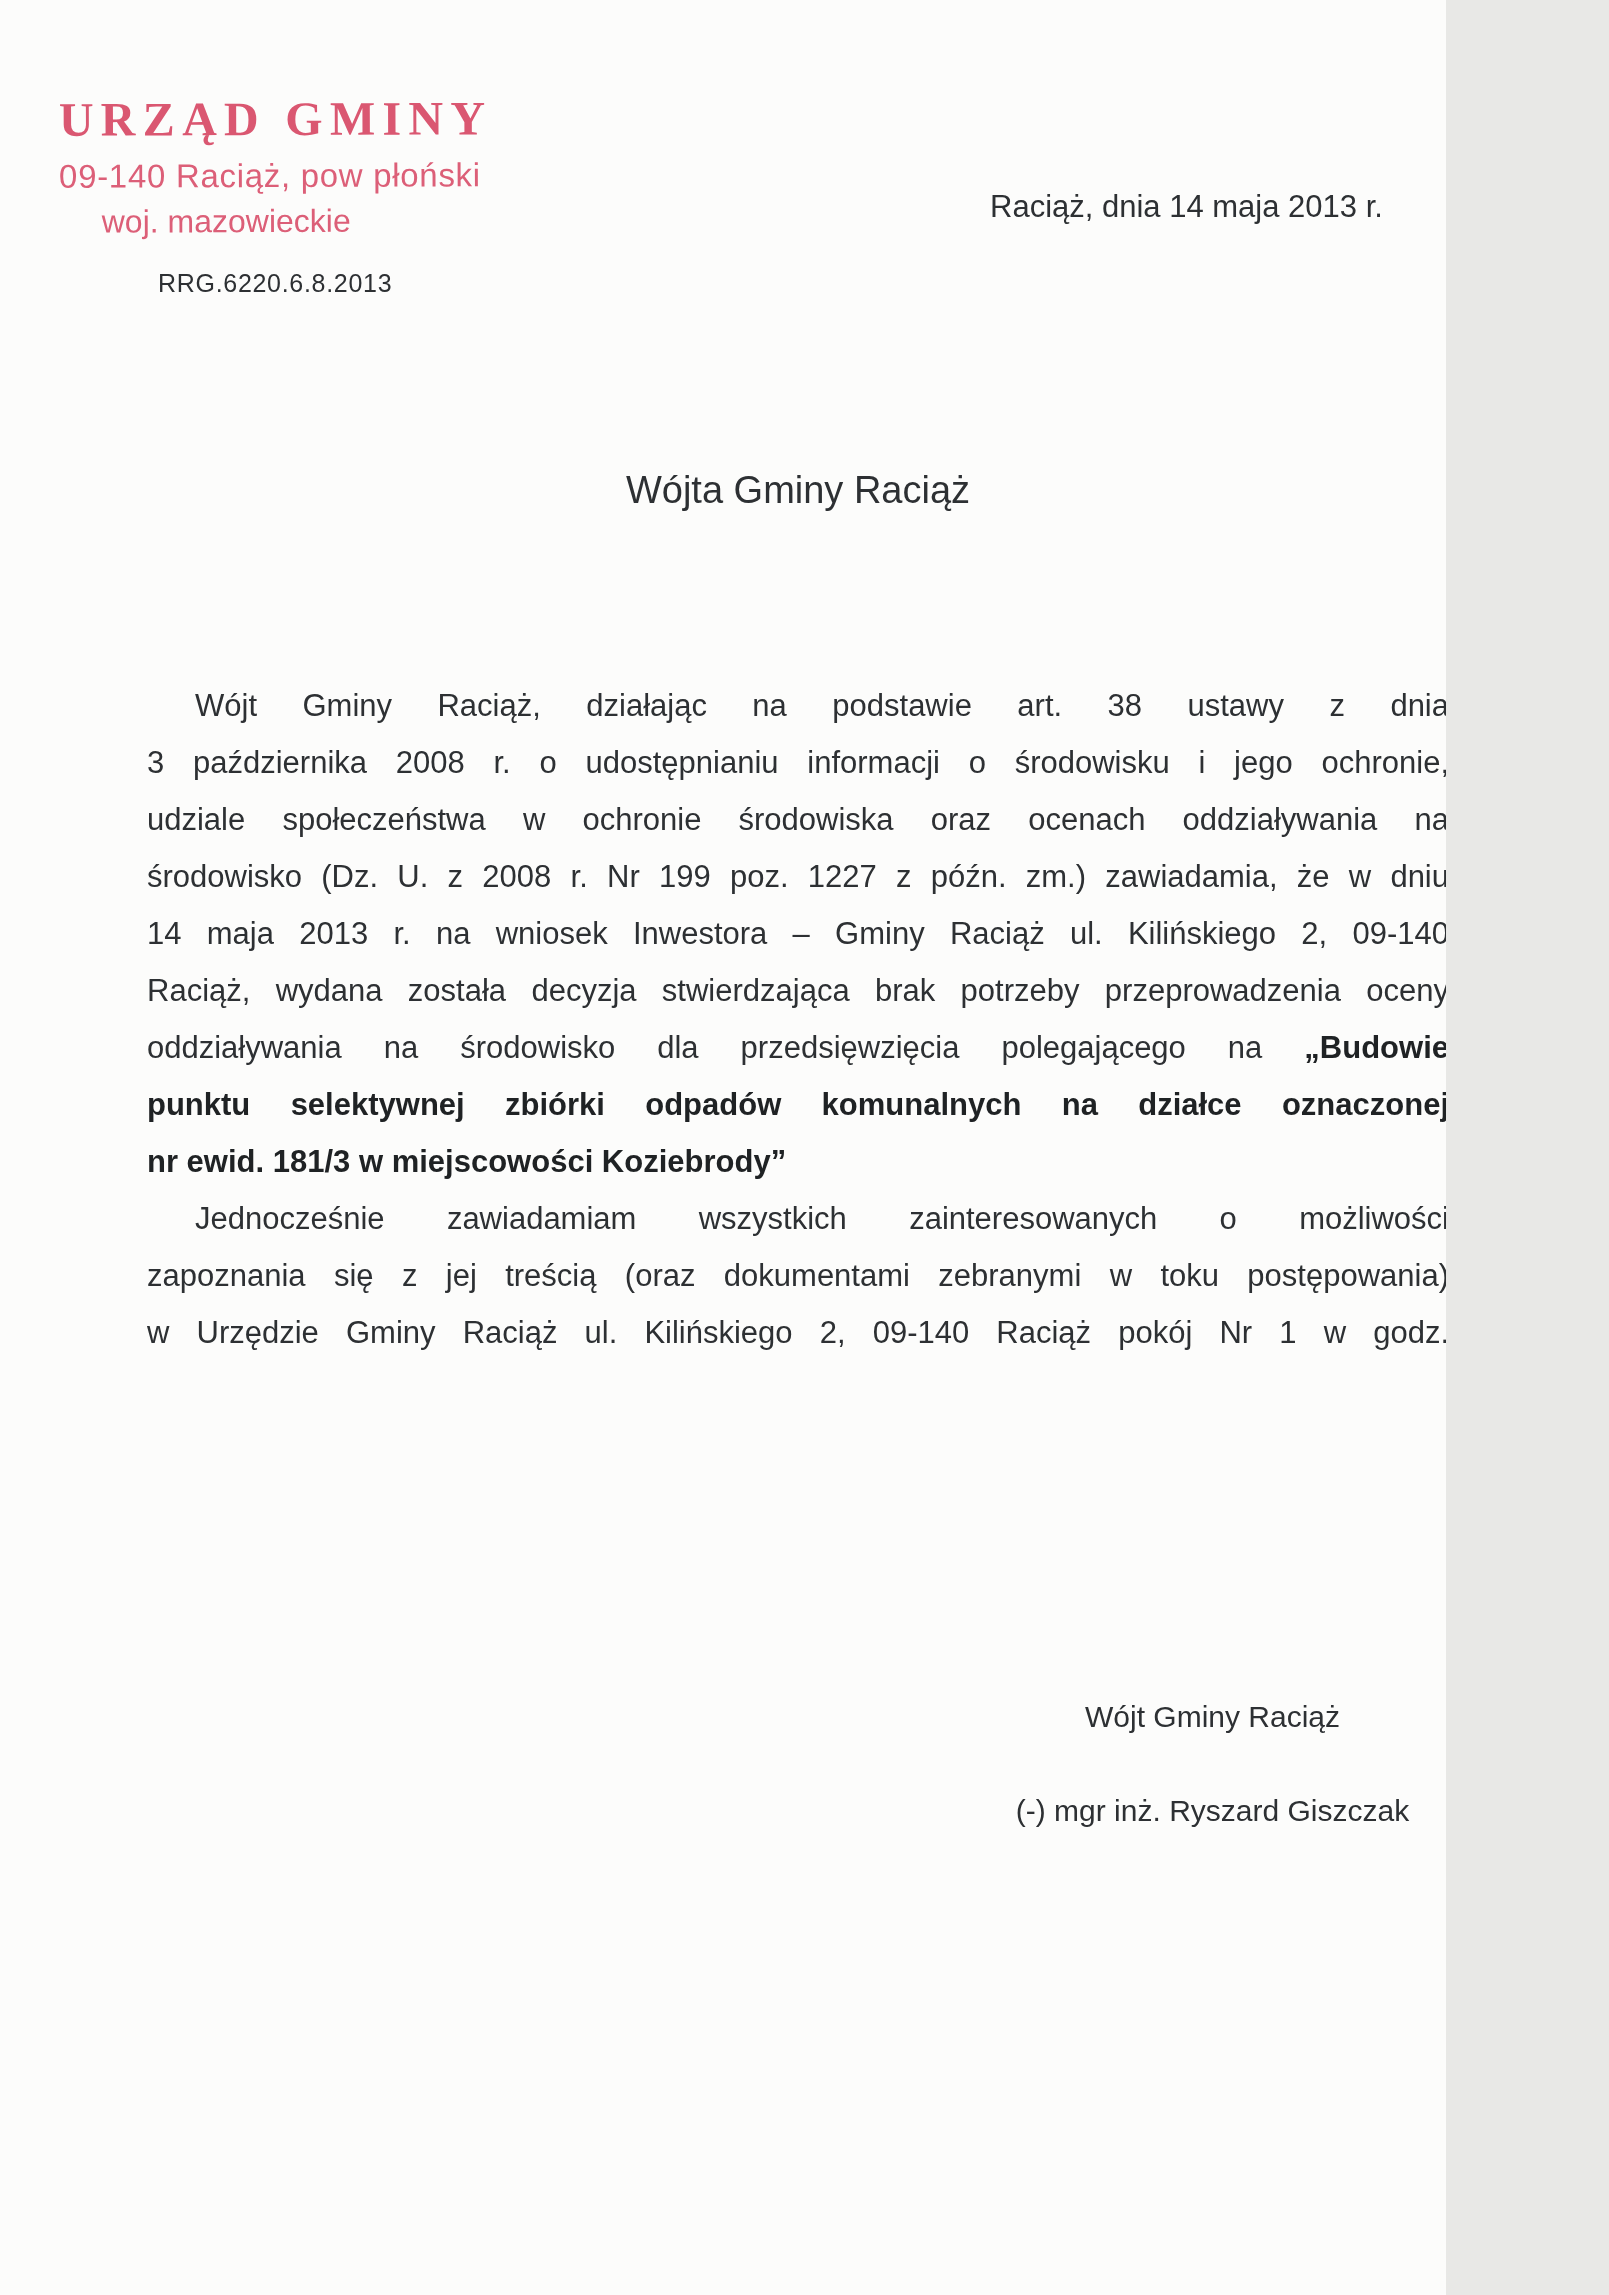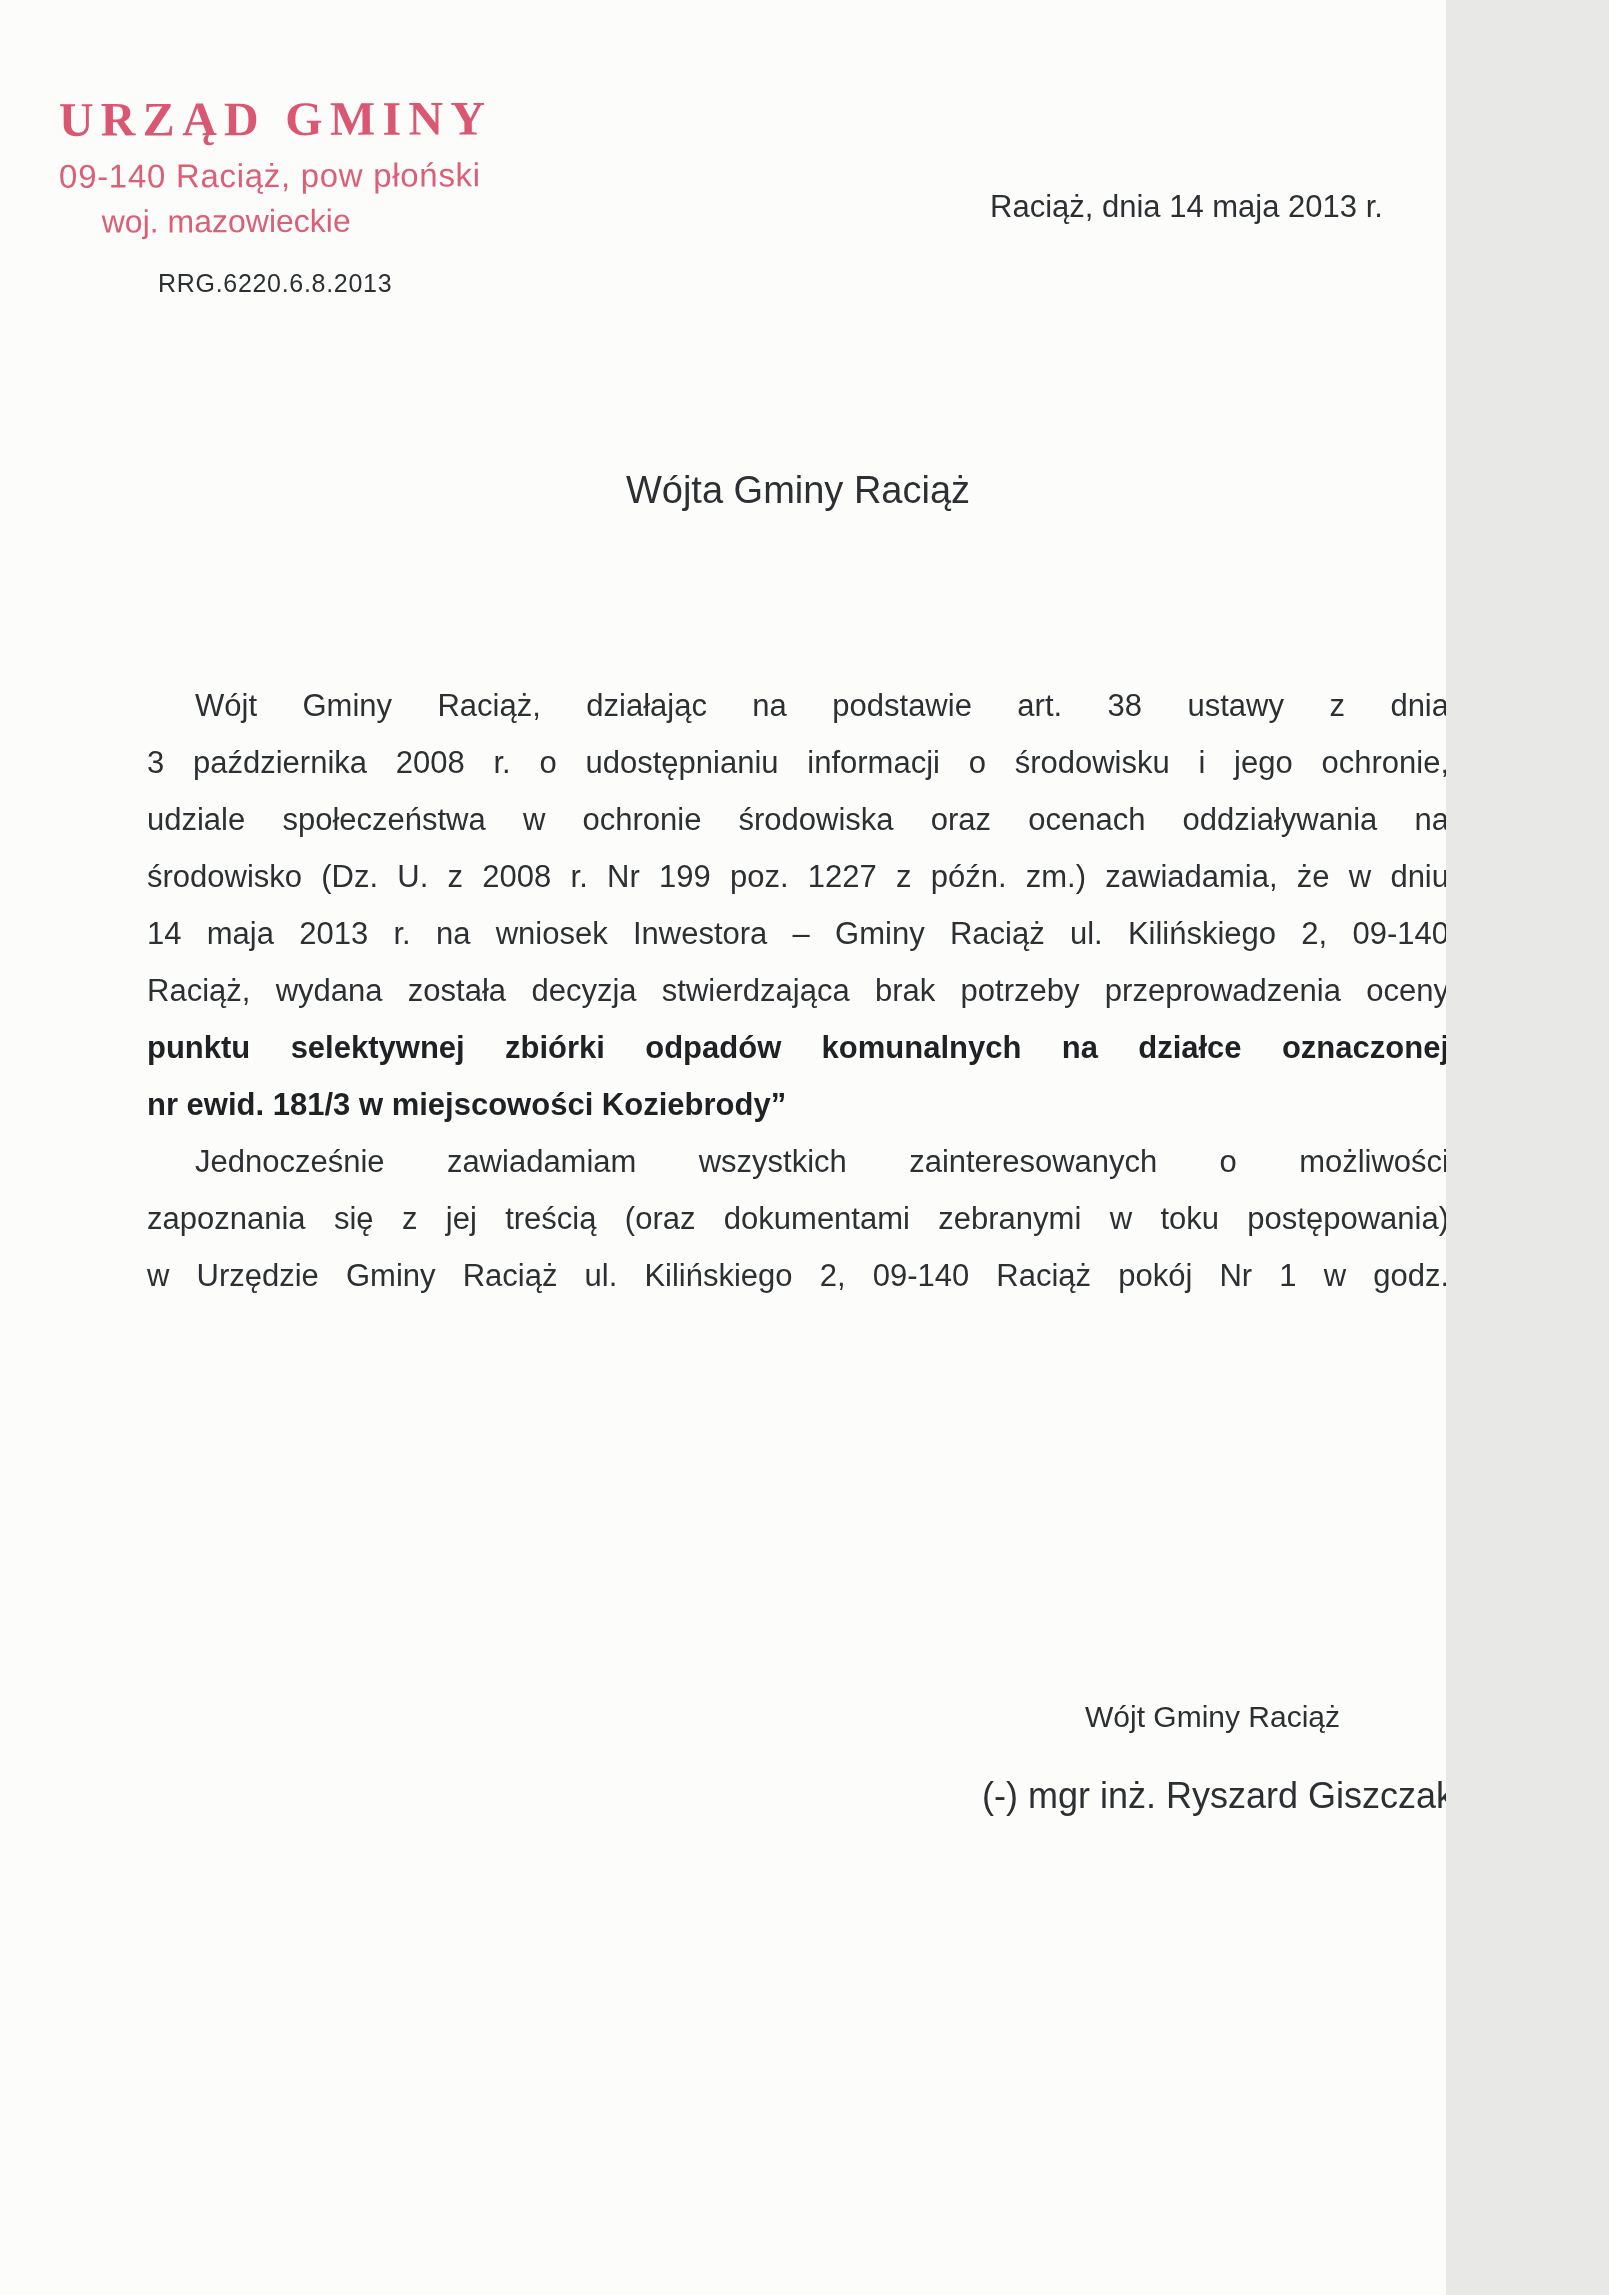--- a/index.html
+++ b/index.html
@@ -97,22 +97,22 @@
   }
   .signature{
     position:absolute;left:982px;top:1702px;width:461px;
     text-align:center;
     color:var(--ink);
   }
   .sig-line1{
     font-size:30px;line-height:1;
   }
   .sig-line2{
-    margin-top:46px;
-    font-size:36px;line-height:1;
+    margin-top:64px;
+    font-size:30px;line-height:1;
     white-space:nowrap;
   }
 </style>
 </head>
 <body>
 
 <div class="page">
 
   <div class="stamp">
     <div class="stamp-line1">URZĄD GMINY</div>
@@ -126,20 +126,21 @@
 
   <div class="subtitle">Wójta Gminy Raciąż</div>
 
   <div class="body-text">
       <div class="body-line justify indent"><span>Wójt Gminy Raciąż, działając na podstawie art. 38 ustawy z dnia</span></div>
       <div class="body-line justify"><span>3 października 2008 r. o udostępnianiu informacji o środowisku i jego ochronie,</span></div>
       <div class="body-line justify"><span>udziale społeczeństwa w ochronie środowiska oraz ocenach oddziaływania na</span></div>
       <div class="body-line justify"><span>środowisko (Dz. U. z 2008 r. Nr 199 poz. 1227 z późn. zm.) zawiadamia, że w dniu</span></div>
       <div class="body-line justify"><span>14 maja 2013 r. na wniosek Inwestora – Gminy Raciąż ul. Kilińskiego 2, 09-140</span></div>
       <div class="body-line justify"><span>Raciąż, wydana została decyzja stwierdzająca brak potrzeby przeprowadzenia oceny</span></div>
+      <div class="body-line justify"><span>oddziaływania na środowisko dla przedsięwzięcia polegającego na </span><span class="bold">„Budowie</span></div>
       <div class="body-line justify"><span class="bold">punktu selektywnej zbiórki odpadów komunalnych na działce oznaczonej</span></div>
       <div class="body-line"><span class="bold">nr ewid. 181/3 w miejscowości Koziebrody”</span></div>
       <div class="body-line justify indent"><span>Jednocześnie zawiadamiam wszystkich zainteresowanych o możliwości</span></div>
       <div class="body-line justify"><span>zapoznania się z jej treścią (oraz dokumentami zebranymi w toku postępowania)</span></div>
       <div class="body-line justify"><span>w Urzędzie Gminy Raciąż ul. Kilińskiego 2, 09-140 Raciąż pokój Nr 1 w godz.</span></div>
     </div>
 
   <div class="signature">
     <div class="sig-line1">Wójt Gminy Raciąż</div>
     <div class="sig-line2">(-) mgr inż. Ryszard Giszczak</div>

